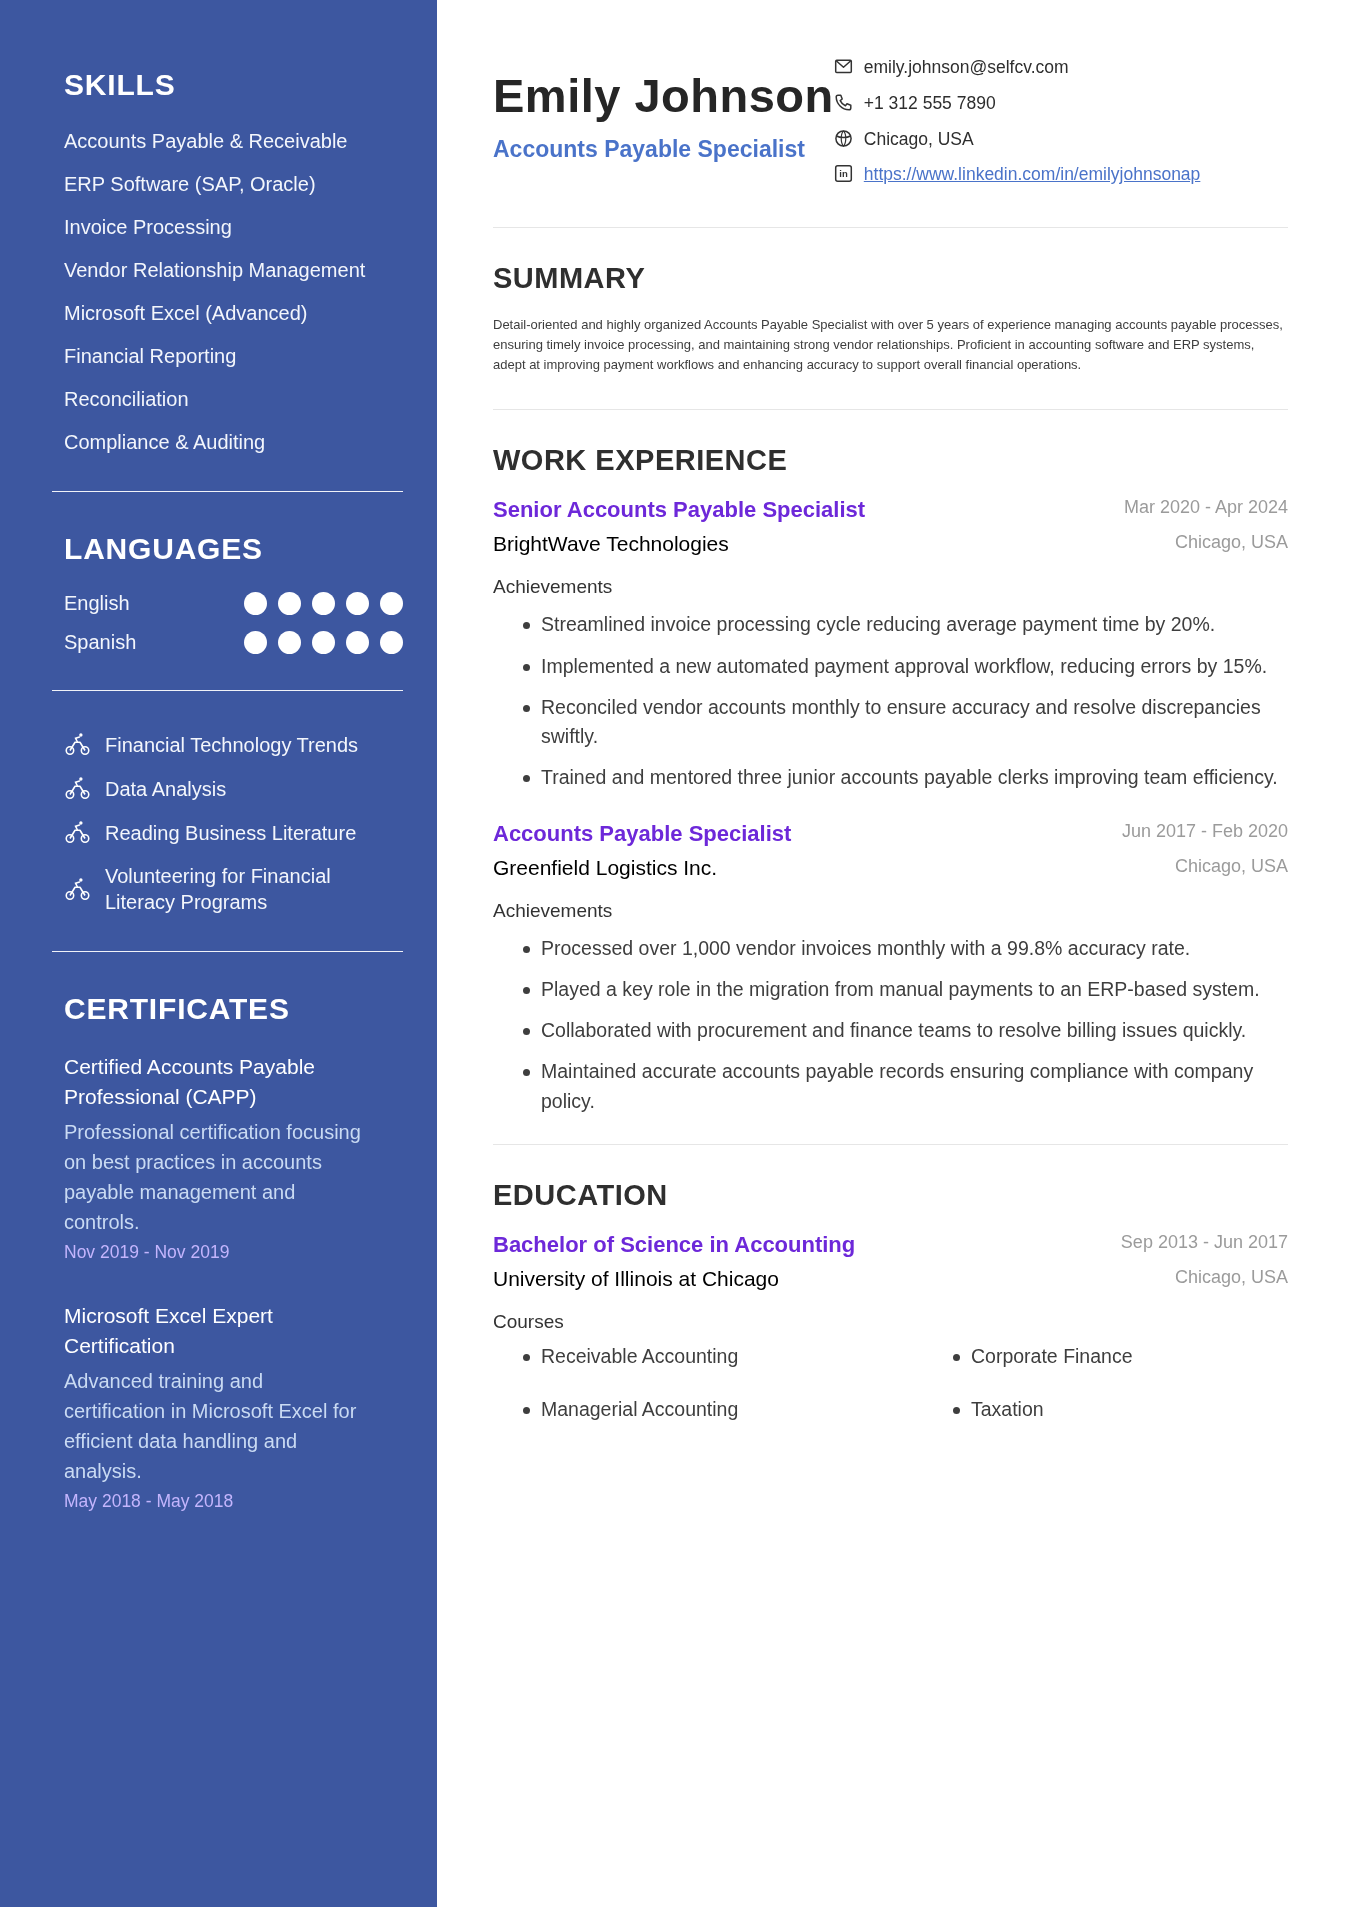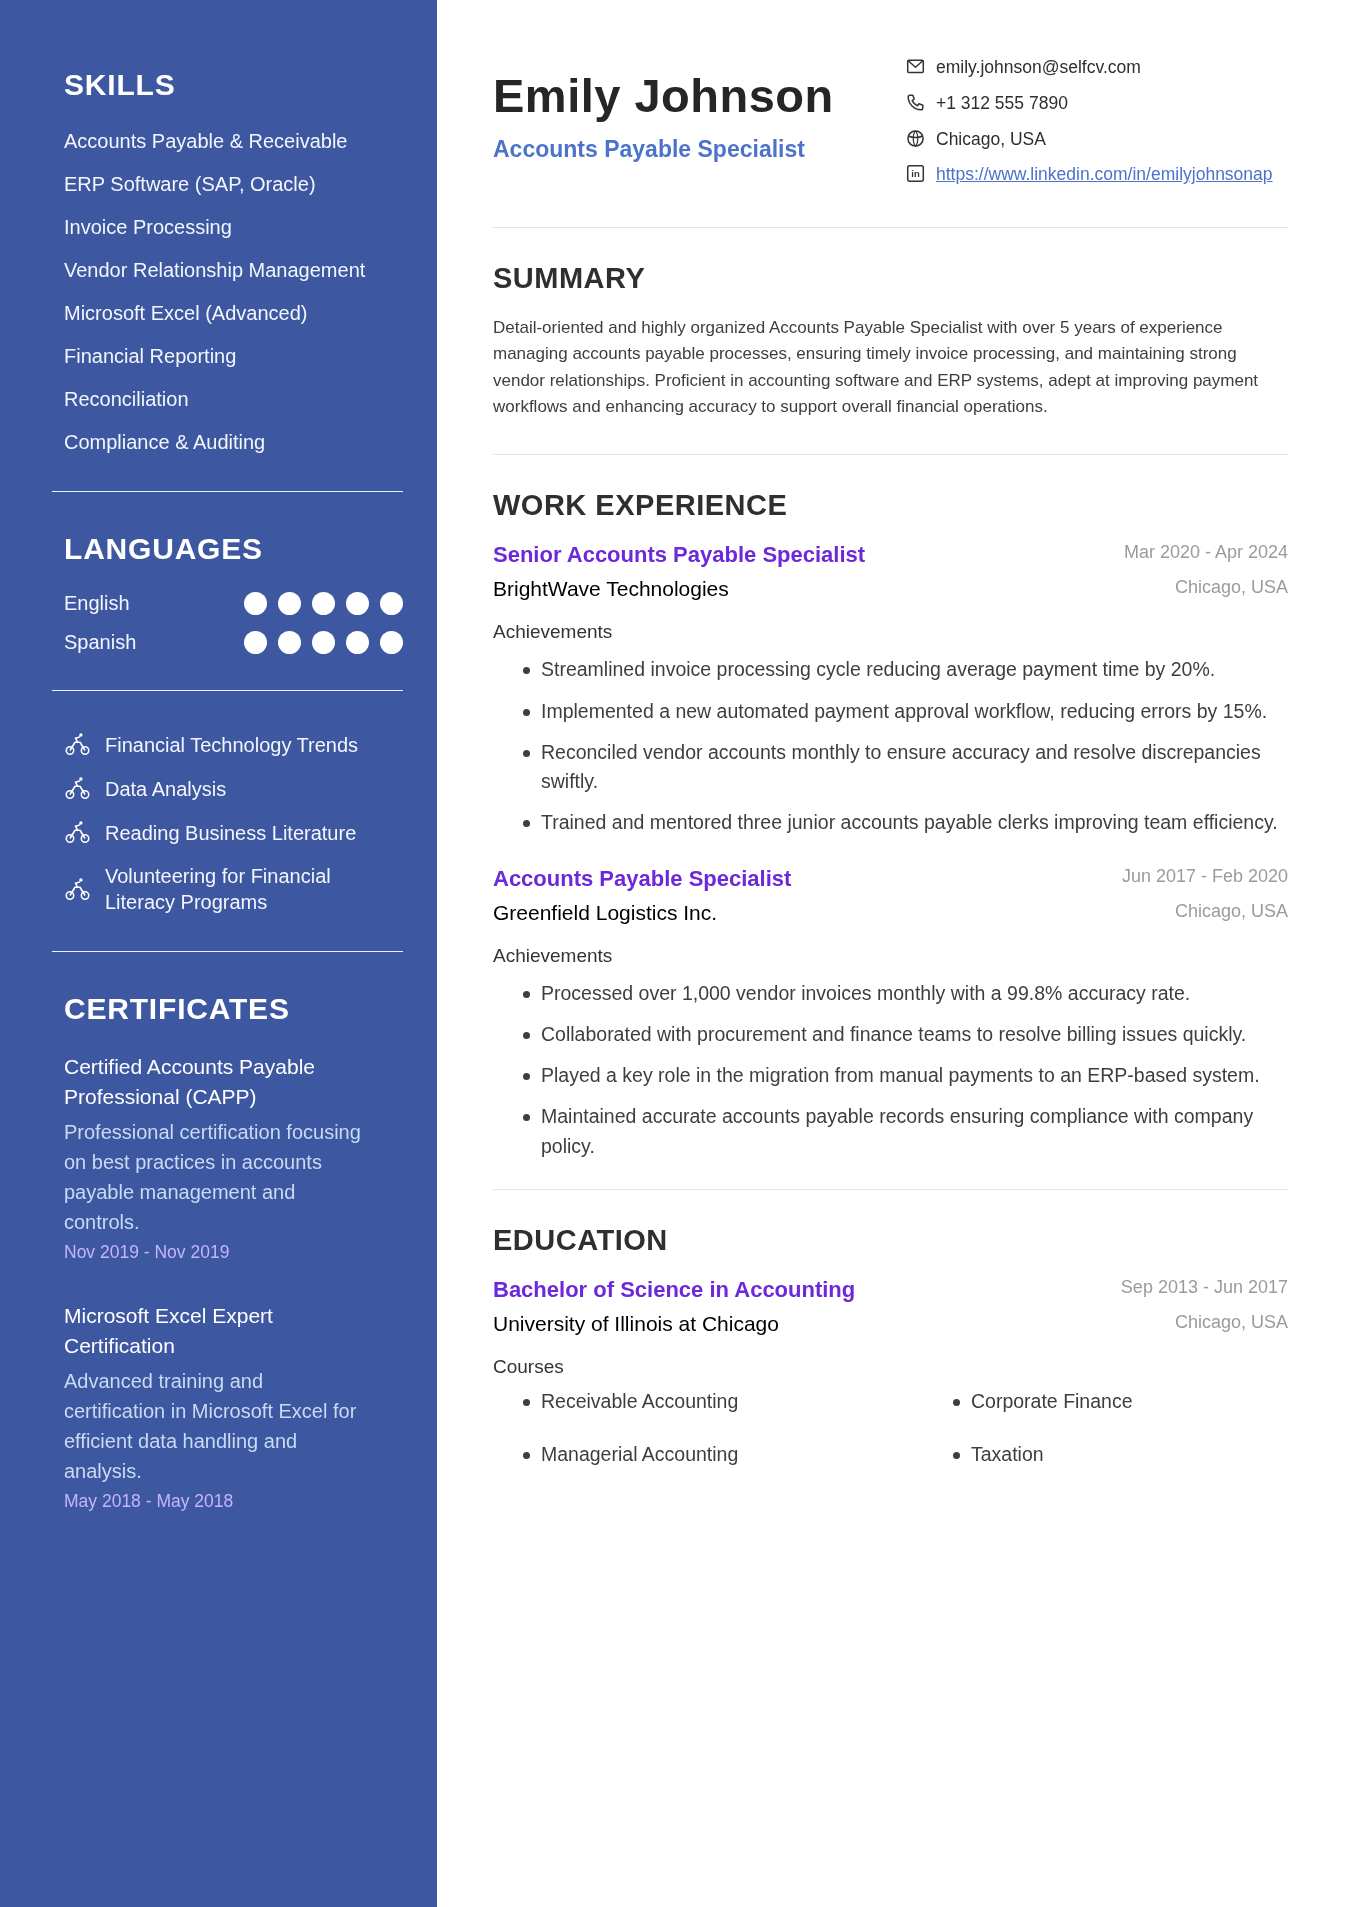--- a/index.html
+++ b/index.html
@@ -28,35 +28,35 @@
   .interest-label { font-size:20px; line-height:1.3; color:#f3f6fc; max-width:270px; }
 
   .cert { margin-bottom:38px; }
   .cert-name { font-size:21px; line-height:1.45; color:#ffffff; margin-bottom:4px; max-width:300px; }
   .cert-desc { font-size:20px; line-height:1.5; color:#c9daf3; max-width:300px; }
   .cert-date { font-size:17.5px; color:#c4b5fd; margin-top:5px; }
 
   
   .main { flex:1; padding:50px 60px 0 56px; }
 
-  .header { display:flex; justify-content:space-between; }
+  .header { display:flex; }
   .name { font-size:47px; font-weight:800; color:#262626; letter-spacing:0.5px; margin-top:18px; }
   .job-title { font-size:23px; font-weight:700; color:#4a73c9; margin-top:13px; }
 
   .contact { width:382px; margin-top:6px; }
   .contact-row { display:flex; align-items:flex-start; gap:11px; margin-bottom:13px;
                  font-size:17.5px; color:#2e2e2e; line-height:1.3; }
   .contact-row svg { flex:0 0 auto; margin-top:1px; }
   .contact-link { color:#4a73c9; text-decoration:underline; word-break:break-all; display:block; max-width:340px; }
 
   .main-divider { border:none; border-top:1px solid #e6e6e6; margin:28px 0 0; }
 
   .section-heading { font-size:29px; font-weight:800; color:#2f2f2f; letter-spacing:0.5px; margin:34px 0 20px; }
 
-  .summary-text { font-size:17px; line-height:1.55; color:#3e3e3e; margin-bottom:34px; }
+  .summary-text { font-size:13px; line-height:1.55; color:#3e3e3e; margin-bottom:34px; }
 
   .entry { margin-bottom:28px; }
   .entry-head { display:flex; justify-content:space-between; align-items:flex-start; }
   .entry-title { font-size:22px; font-weight:700; color:#6d28d9; }
   .entry-company { font-size:21px; color:#000000; margin-top:9px; }
   .entry-meta { text-align:right; font-size:18px; color:#9b9b9b; }
   .entry-meta .meta-dates { margin-bottom:14px; }
 
   .sub-label { font-size:19px; font-weight:400; color:#333333; margin:20px 0 12px; }
 
@@ -266,22 +266,22 @@
             <div class="entry-company">Greenfield Logistics Inc.</div>
           </div>
           <div class="entry-meta">
             <div class="meta-dates">Jun 2017 - Feb 2020</div>
             <div>Chicago, USA</div>
           </div>
         </div>
         <div class="sub-label">Achievements</div>
         <ul class="bullets">
           <li>Processed over 1,000 vendor invoices monthly with a 99.8% accuracy rate.</li>
+          <li>Played a key role in the migration from manual payments to an ERP-based system.</li>
           <li>Collaborated with procurement and finance teams to resolve billing issues quickly.</li>
-          <li>Played a key role in the migration from manual payments to an ERP-based system.</li>
           <li>Maintained accurate accounts payable records ensuring compliance with company policy.</li>
         </ul>
       </article>
     </section>
 
     <hr class="main-divider">
 
     <section>
       <h2 class="section-heading">EDUCATION</h2>
 

